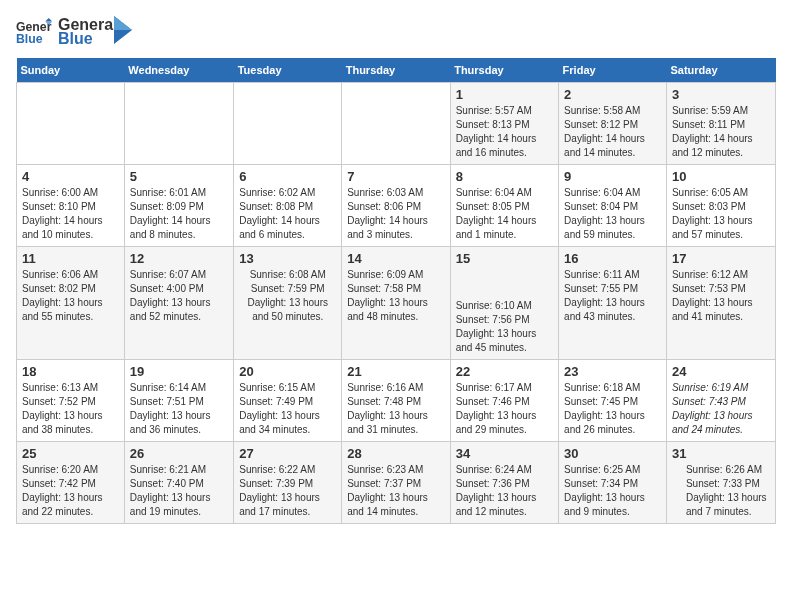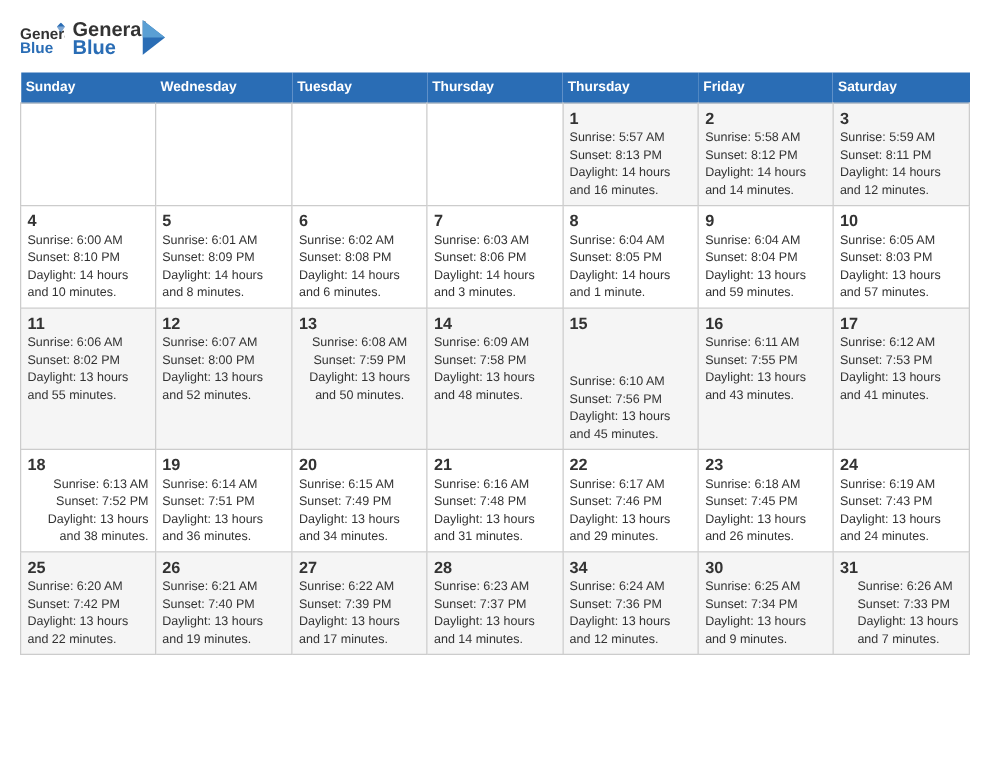--- a/index.html
+++ b/index.html
@@ -196,21 +196,21 @@
         <td>
           <span class="day-num">11</span>
           <div class="day-info" style="white-space: pre-line;">Sunrise: 6:06 AM
 Sunset: 8:02 PM
 Daylight: 13 hours
 and 55 minutes.</div>
         </td>
         <td>
           <span class="day-num">12</span>
           <div class="day-info" style="white-space: pre-line;">Sunrise: 6:07 AM
-Sunset: 8:00 PM
+Sunset: 4:00 PM
 Daylight: 13 hours
 and 52 minutes.</div>
         </td>
         <td>
           <span class="day-num">13</span>
           <div class="day-info" style="white-space: pre-line; text-align: center;">Sunrise: 6:08 AM
 Sunset: 7:59 PM
 Daylight: 13 hours
 and 50 minutes.</div>
         </td>
@@ -239,21 +239,21 @@
           <span class="day-num">17</span>
           <div class="day-info" style="white-space: pre-line;">Sunrise: 6:12 AM
 Sunset: 7:53 PM
 Daylight: 13 hours
 and 41 minutes.</div>
         </td>
       </tr>
       <tr>
         <td>
           <span class="day-num">18</span>
-          <div class="day-info" style="white-space: pre-line; text-align: right;">Sunrise: 6:13 AM
+          <div class="day-info" style="white-space: pre-line;">Sunrise: 6:13 AM
 Sunset: 7:52 PM
 Daylight: 13 hours
 and 38 minutes.</div>
         </td>
         <td>
           <span class="day-num">19</span>
           <div class="day-info" style="white-space: pre-line;">Sunrise: 6:14 AM
 Sunset: 7:51 PM
 Daylight: 13 hours
 and 36 minutes.</div>
@@ -281,21 +281,21 @@
         </td>
         <td>
           <span class="day-num">23</span>
           <div class="day-info" style="white-space: pre-line;">Sunrise: 6:18 AM
 Sunset: 7:45 PM
 Daylight: 13 hours
 and 26 minutes.</div>
         </td>
         <td>
           <span class="day-num">24</span>
-          <div class="day-info" style="white-space: pre-line;">Sunrise: 6:19 AM
+          <div class="day-info" style="white-space: pre-line; font-style: italic;">Sunrise: 6:19 AM
 Sunset: 7:43 PM
 Daylight: 13 hours
 and 24 minutes.</div>
         </td>
       </tr>
       <tr>
         <td>
           <span class="day-num">25</span>
           <div class="day-info" style="white-space: pre-line;">Sunrise: 6:20 AM
 Sunset: 7:42 PM

